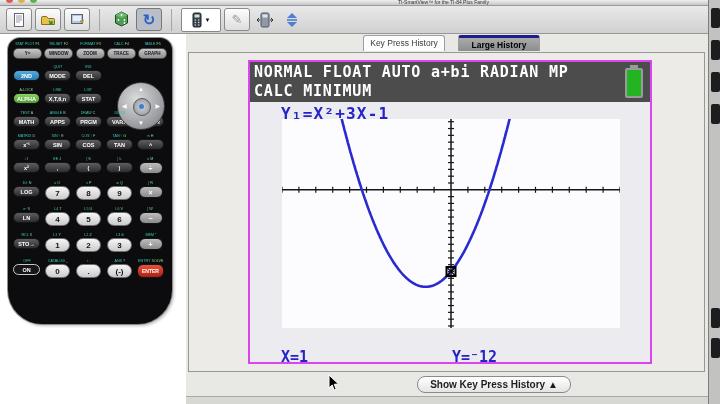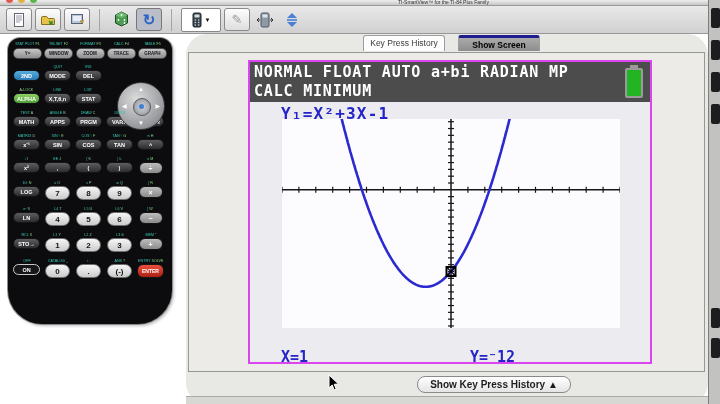--- a/index.html
+++ b/index.html
@@ -57,21 +57,21 @@
   .dpad{position:absolute;right:7px;top:23px;width:46px;height:46px;border-radius:50%;
     background:radial-gradient(circle at 40% 35%,#dcdcdc,#96989c 70%,#5c5c5e);border:1px solid #3a3a3c;}
   .dpad .ar{position:absolute;font-size:6px;color:#fff;line-height:6px;}
   .ar-up{left:20px;top:3px;} .ar-down{left:20px;bottom:3px;}
   .ar-left{left:4px;top:20px;} .ar-right{right:4px;top:20px;}
   .dpad .hub{position:absolute;left:15px;top:15px;width:16px;height:16px;border-radius:50%;
     background:radial-gradient(#cfd3d8,#8e9298);border:1px solid #55585c;}
   .dpad .hubdot{position:absolute;left:5px;top:5px;width:5px;height:5px;border-radius:50%;background:#3f7fd6;}
 
   
-  .right-pane{position:absolute;left:186px;top:34px;width:522px;height:370px;background:#e8e8e5;border-radius:21px;}
+  .right-pane{position:absolute;left:186px;top:34px;width:522px;height:370px;background:#e8e8e5;}
   .tabs{position:absolute;left:0;top:1px;width:100%;height:17px;}
   .tab{position:absolute;height:16px;box-sizing:border-box;text-align:center;font-size:8.5px;
     line-height:15px;border:1px solid #9e9e9e;border-bottom:none;border-radius:3px 3px 0 0;}
   .tab.inactive{left:177px;width:82px;background:#fdfdfd;color:#3a3a3a;}
   .tab.active{left:272px;width:82px;background:linear-gradient(#ababab,#8d8d8d);color:#000;
     font-weight:bold;border-top:3px solid #1d1d8e;}
   .panel{position:absolute;left:2px;top:18px;width:517px;height:320px;box-sizing:border-box;
     border:1px solid #979797;background:#ecebe8;}
 
   
@@ -80,21 +80,21 @@
   .status{position:relative;height:40px;background:#4c4c4c;color:#fff;font-weight:bold;
     font-size:15px;letter-spacing:.8px;line-height:19px;padding:1px 0 0 4px;box-sizing:border-box;}
   .battery{position:absolute;right:7px;top:6px;width:14px;height:26px;border:2px solid #9a9a9a;
     border-radius:2px;background:#23b423;}
   .battery:before{content:"";position:absolute;left:3px;top:-5px;width:8px;height:3px;background:#9a9a9a;}
   .equation{position:absolute;left:31px;top:42px;color:#2424c8;font-weight:bold;font-size:16px;letter-spacing:1.2px;}
   .graphbox{position:absolute;left:32px;top:57px;width:338px;height:209px;background:#fcfcfe;}
   .graphbox svg{display:block;width:338px;height:209px;}
   .prompt{position:absolute;left:31px;top:269px;color:#141414;font-weight:bold;font-size:15px;letter-spacing:.5px;}
   .readout-x{position:absolute;left:31px;top:286px;color:#2424c8;font-weight:bold;font-size:15px;}
-  .readout-y{position:absolute;left:220px;top:286px;color:#2424c8;font-weight:bold;font-size:15px;}
+  .readout-y{position:absolute;left:202px;top:286px;color:#2424c8;font-weight:bold;font-size:15px;}
 
   
   .bottombar{position:absolute;left:0;top:338px;width:100%;height:24px;display:flex;
     align-items:center;justify-content:center;margin-left:47px;}
   .histbtn{border:1px solid #8a8a8a;border-radius:8px;background:linear-gradient(#ffffff,#e4e4e4);
     font-size:10px;font-weight:bold;color:#1d1d1d;padding:2px 12px;font-family:"Liberation Sans",sans-serif;}
   .bottom-strip{position:absolute;left:0;top:362px;width:100%;height:8px;background:#d7d7d4;border-top:1px solid #a9a9a9;}
 
   
   .history-strip{position:absolute;left:708px;top:0;width:12px;height:404px;background:#c2c2c0;border-left:1px solid #7e7e7e;}
@@ -397,21 +397,21 @@
       <div class="cap enter">ENTER</div>
           </div>
         </div>
       </div>
   </div>
 </div>
 
 <div class="right-pane">
   <div class="tabs">
     <div class="tab inactive">Key Press History</div>
-    <div class="tab active">Show Screen</div>
+    <div class="tab active">Large History</div>
   </div>
   <div class="panel">
     <div class="ti-screen">
       <div class="status">
         <div>NORMAL FLOAT AUTO a+bi RADIAN MP</div>
         <div>CALC MINIMUM</div>
         <div class="battery"></div>
       </div>
       <div class="equation">Y₁=X²+3X-1</div>
       <div class="graphbox">

